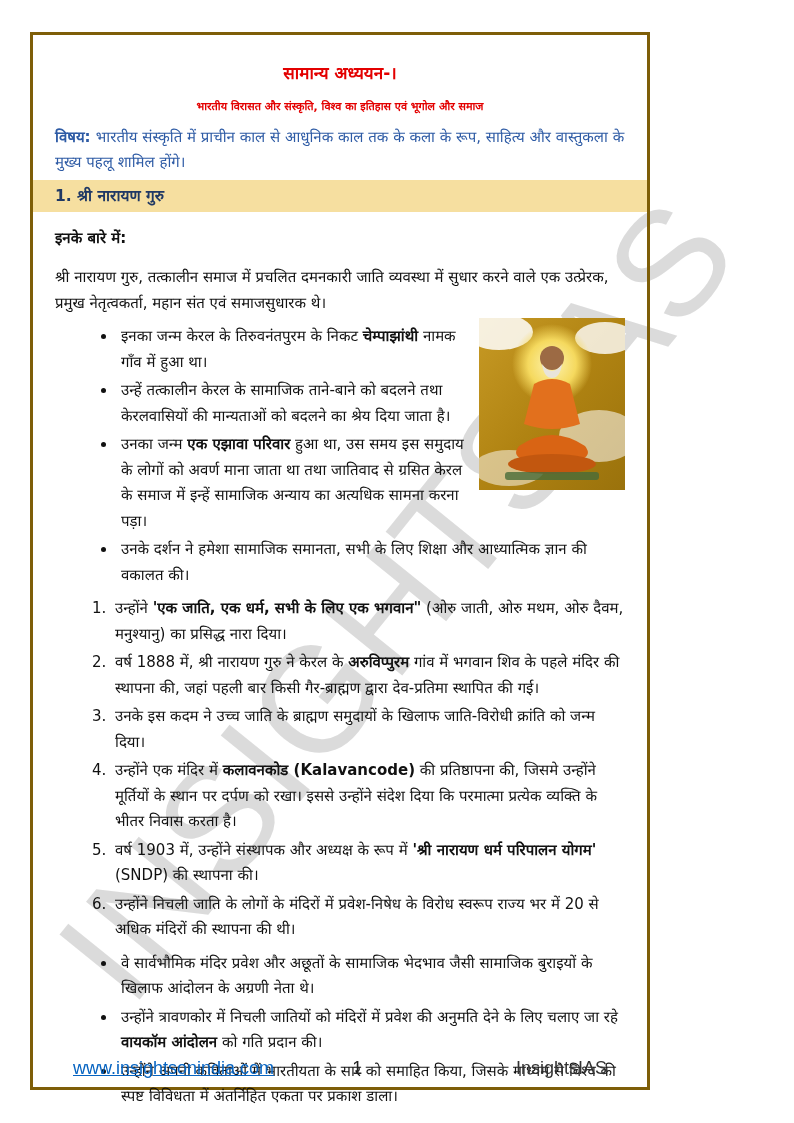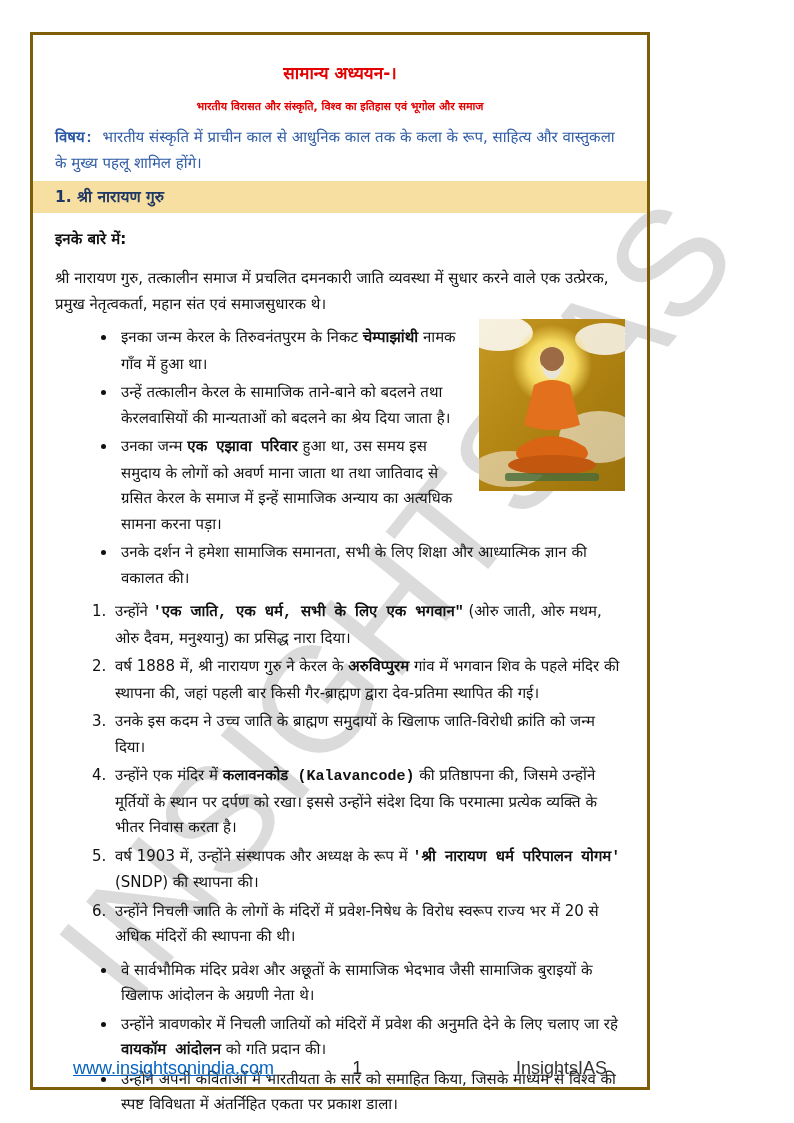--- a/index.html
+++ b/index.html
@@ -63,21 +63,21 @@
   .photo-wrap svg{display:block;width:100%;height:100%;}
   .footer{
     position:absolute;left:40px;right:40px;bottom:8px;
     display:flex;align-items:center;
     font-family:"Liberation Sans",sans-serif;font-size:18px;color:#222;
     z-index:2;
   }
   .footer .flink{color:var(--link-blue);text-decoration:underline;flex:1;}
   .footer .fpage{flex:1;text-align:center;}
   .footer .fbrand{flex:1;text-align:right;color:#333;}
-  b{font-weight:bold;font-family:Liberation Mono, monospace;}
+  b{font-weight:bold;}
 </style>
 </head>
 <body>
 
 <div class="watermark">INSIGHTSIAS</div>
 
 <div class="frame">
   <div class="content">
 
     <div class="title">सामान्य अध्ययन-।</div>

